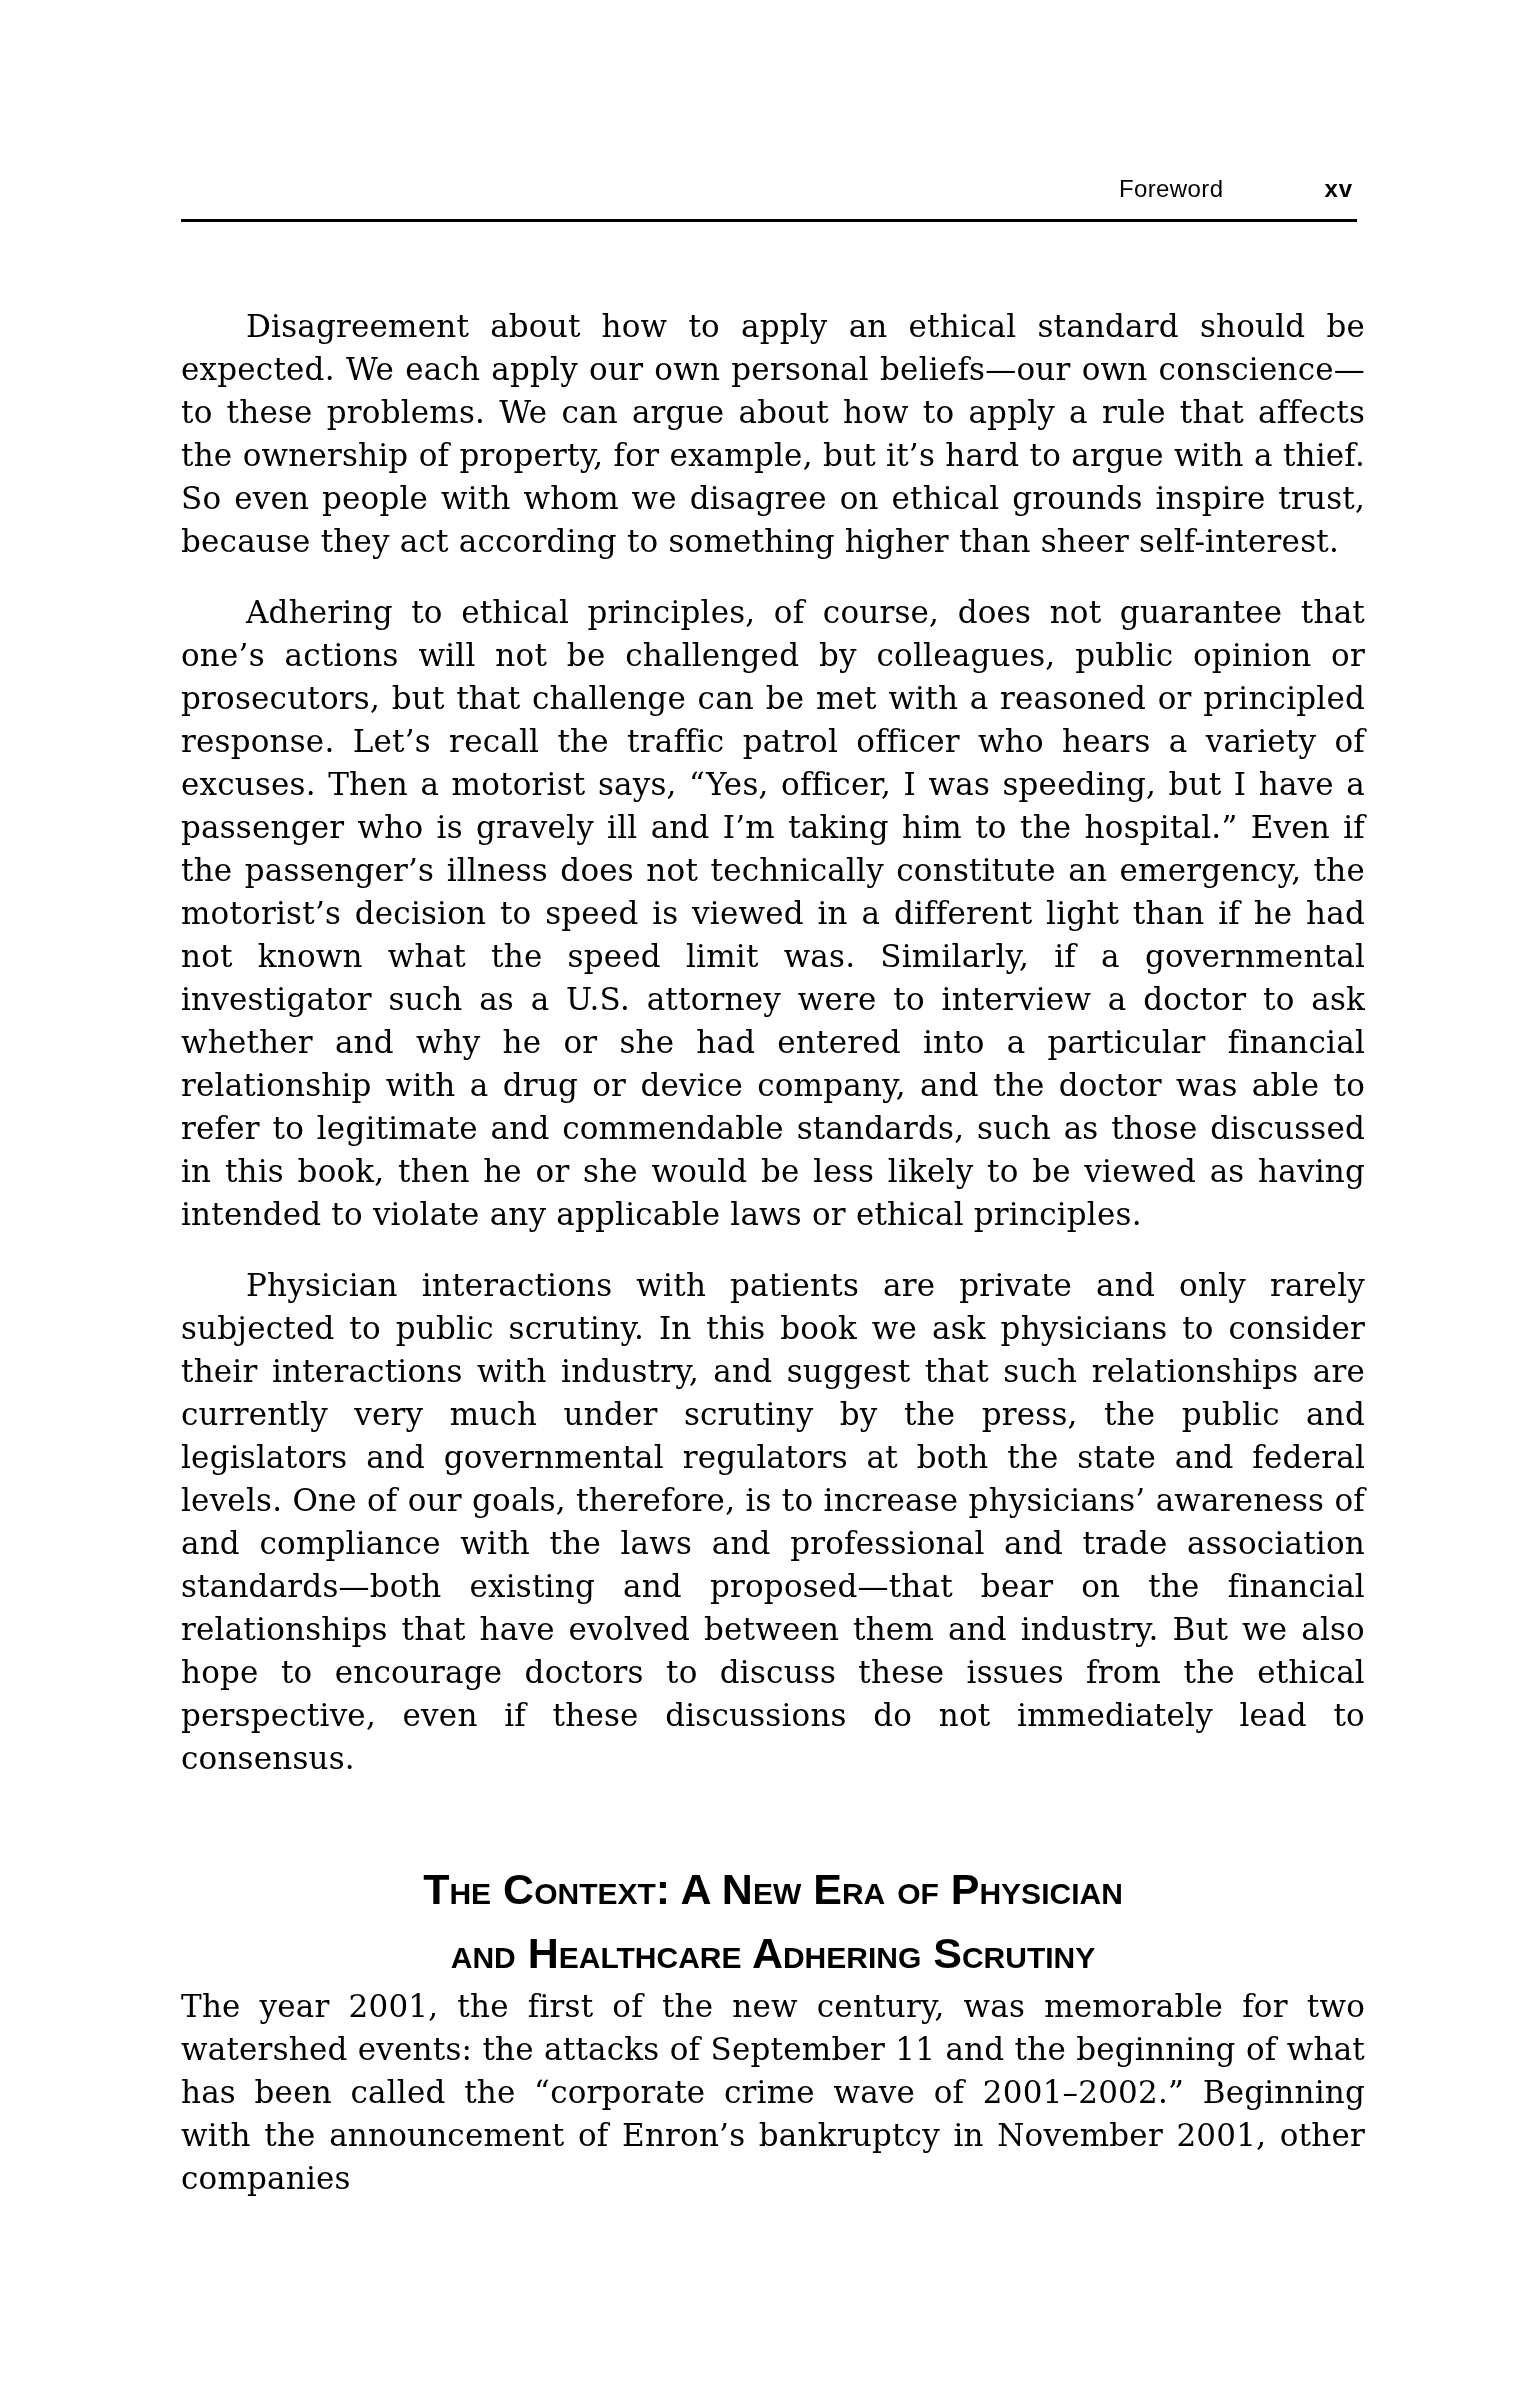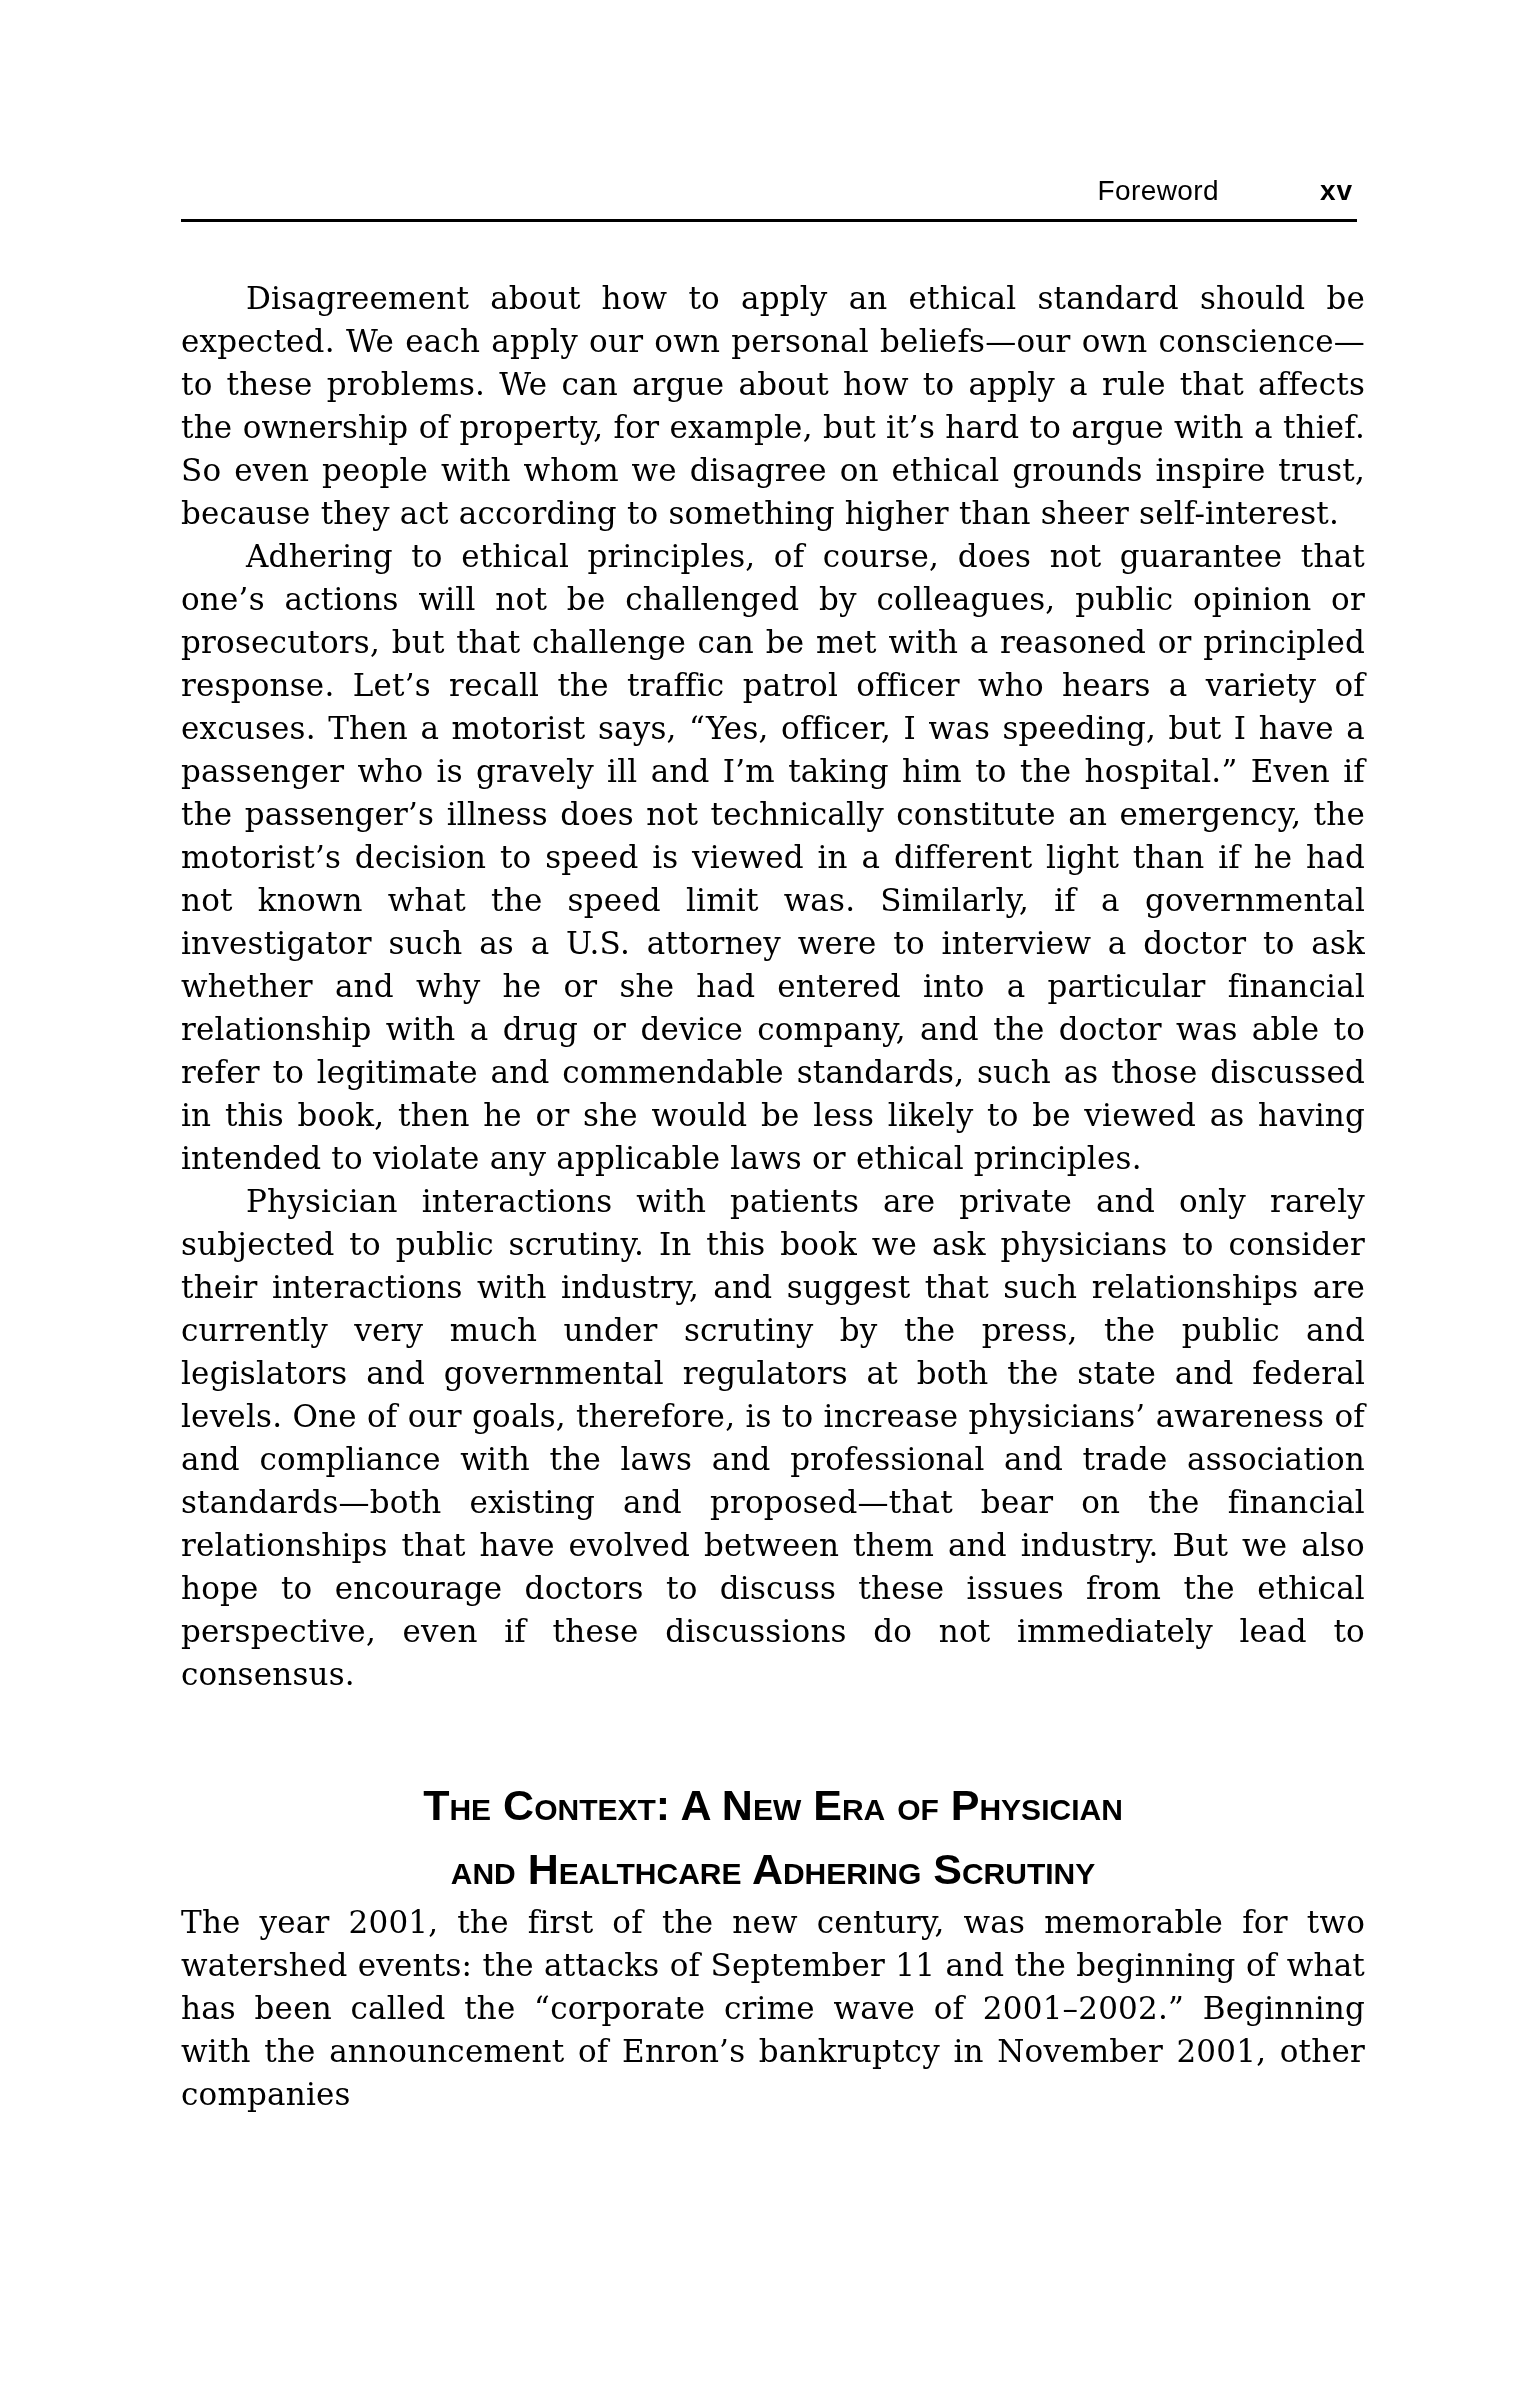--- a/index.html
+++ b/index.html
@@ -18,21 +18,21 @@
   .running-head {
     position: absolute;
     top: 175px;
     left: 181px;
     width: 1184px;
     display: flex;
     justify-content: flex-end;
     align-items: flex-end;
     gap: 101px;
     font-family: "Liberation Sans", sans-serif;
-    font-size: 28px;
+    font-size: 24px;
     padding-right: 12px;
     box-sizing: border-box;
   }
   .running-head .head-title {
     font-weight: normal;
     letter-spacing: 0.4px;
   }
   .running-head .page-number {
     font-weight: bold;
     letter-spacing: 0.9px;
@@ -56,20 +56,21 @@
     line-height: 43px;
     text-align: justify;
     letter-spacing: 0.2px;
   }
   .body-text p {
     margin: 0;
     padding: 0;
   }
   .body-text p.indented {
     text-indent: 65px;
+    margin-top: 28px;
   }
 
   .section-heading {
     margin-top: 77px;
     text-align: center;
     font-family: Liberation Sans, sans-serif;
     font-weight: bold;
     font-variant: small-caps;
     font-size: 43px;
     line-height: 64px;

